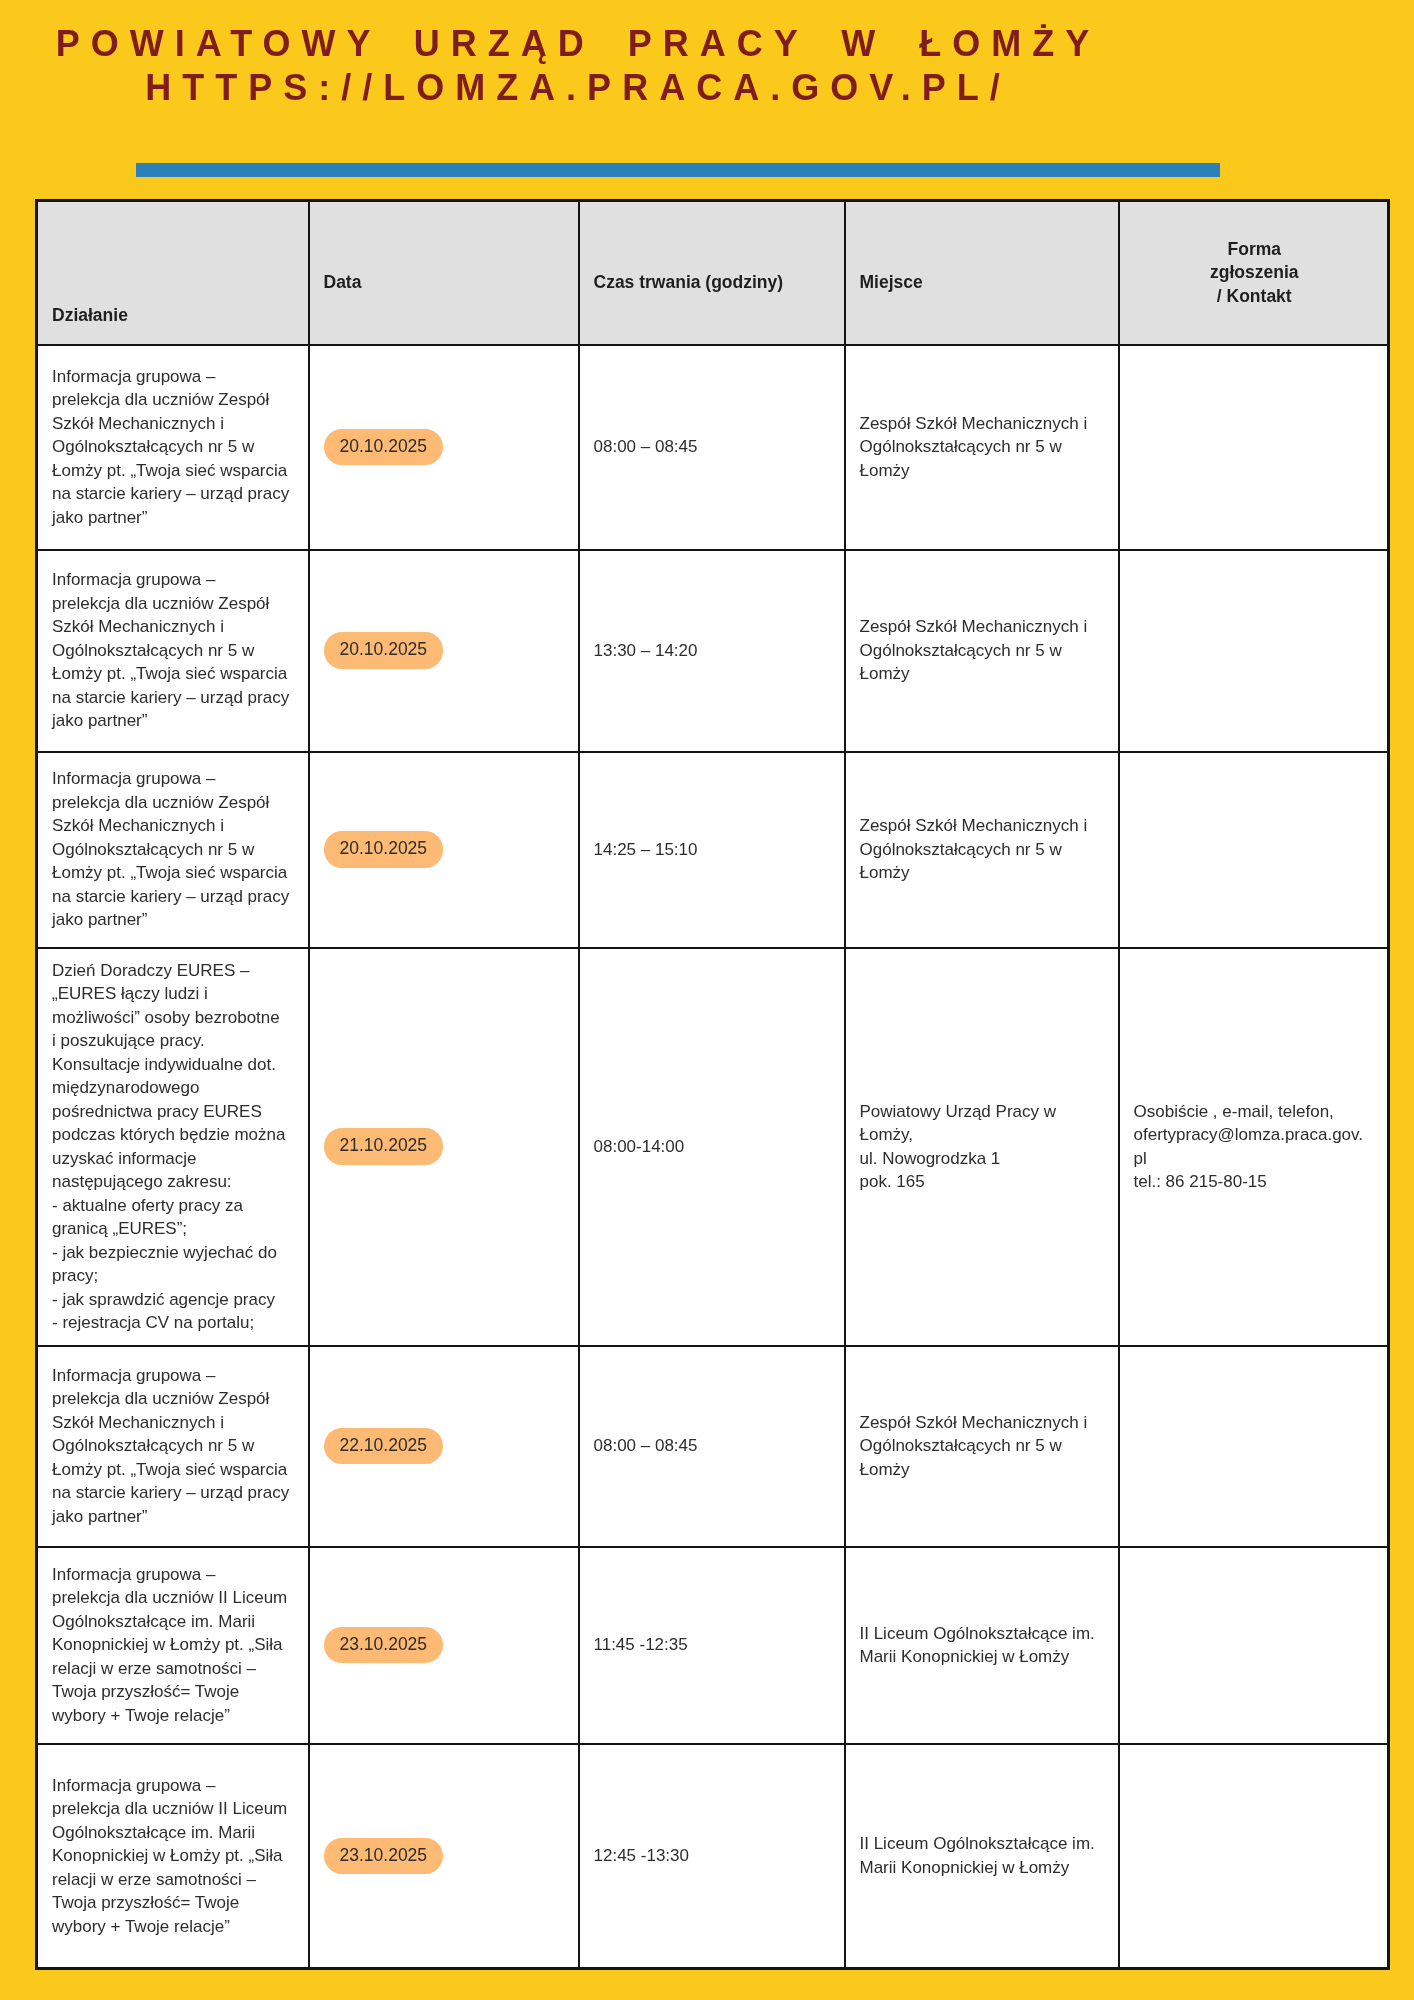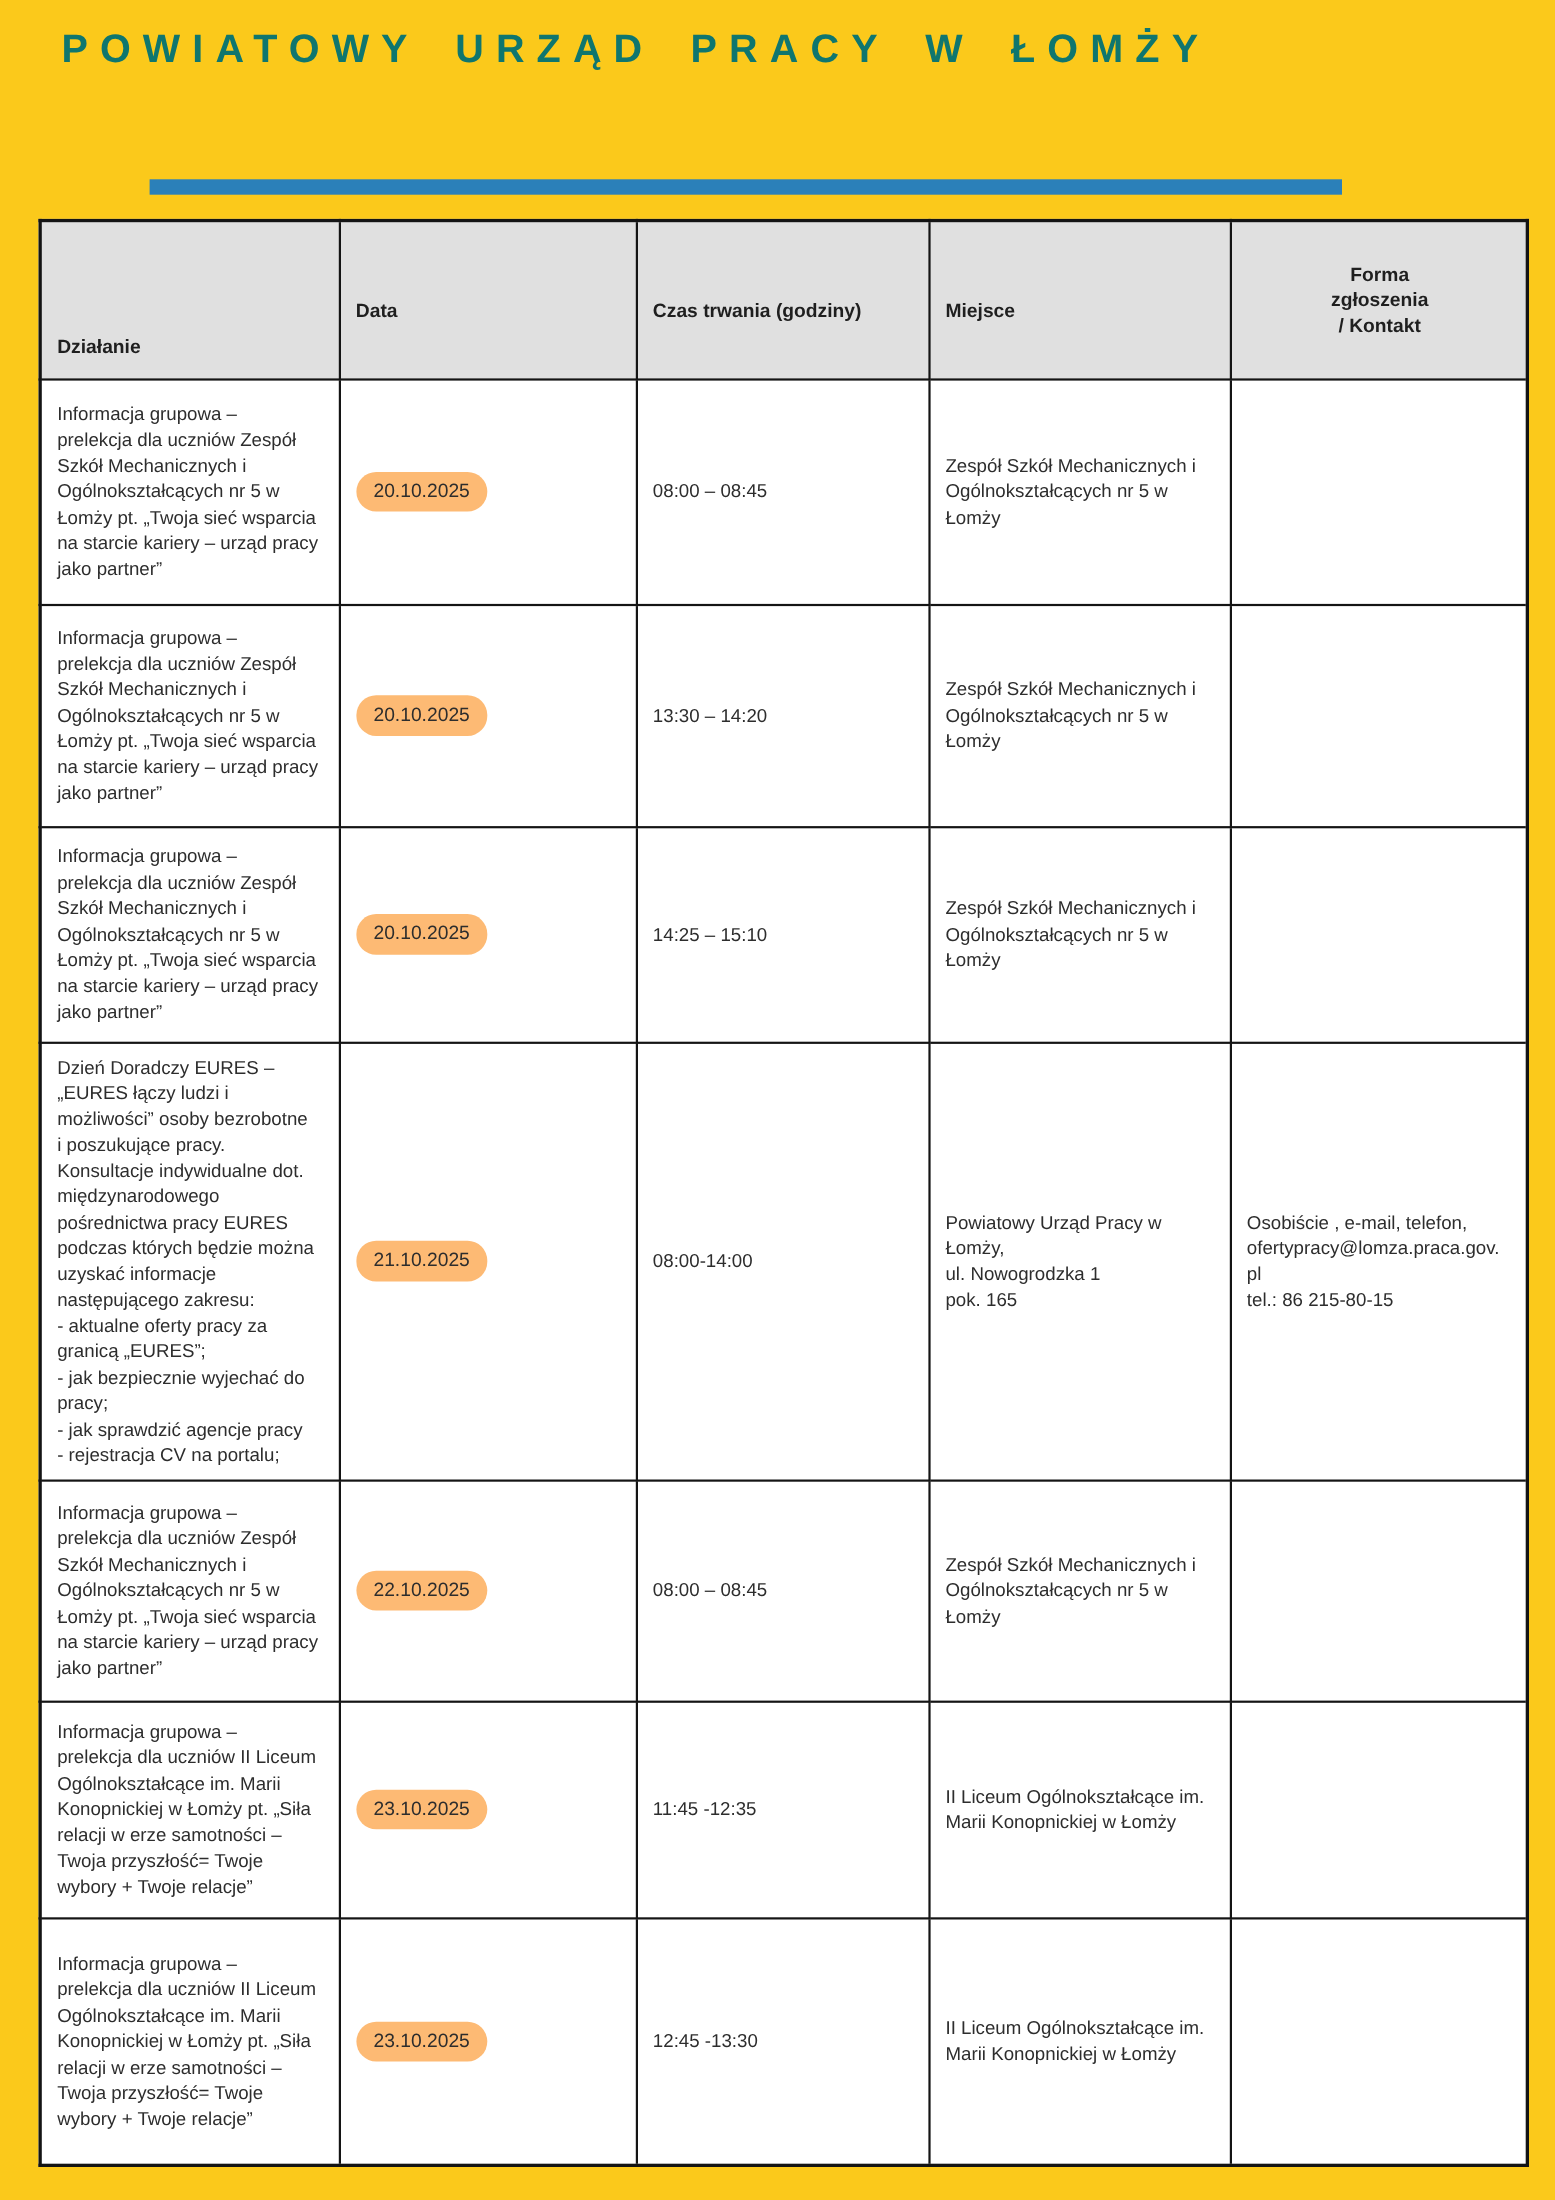--- a/index.html
+++ b/index.html
@@ -7,21 +7,21 @@
     width:1414px;height:2000px;
     background:#FBC91B;
     font-family:"Liberation Sans", sans-serif;
     position:relative;
     overflow:hidden;
   }
   .top-header{
     position:absolute;
     left:0; top:22px; width:1156px;
     text-align:center;
-    color:#0f766e;
+    color:#7f1d1d;
     font-weight:700;
     font-size:36px;
     line-height:44px;
     letter-spacing:11px;
     word-spacing:12px;
     white-space:nowrap;
   }
   .accent-bar{
     position:absolute;
     left:136px; top:163px;
@@ -73,20 +73,21 @@
     color:#2D2D2D;
     white-space:nowrap;
   }
   td.cell-date{ padding-left:12px; }
 </style>
 </head>
 <body>
 
 <div class="top-header">
   <div>POWIATOWY URZĄD PRACY W ŁOMŻY</div>
+  <div>HTTPS://LOMZA.PRACA.GOV.PL/</div>
 </div>
 
 <div class="accent-bar"></div>
 
 <table class="schedule">
   <colgroup>
     <col style="width:272px">
       <col style="width:270px">
       <col style="width:266px">
       <col style="width:274px">

